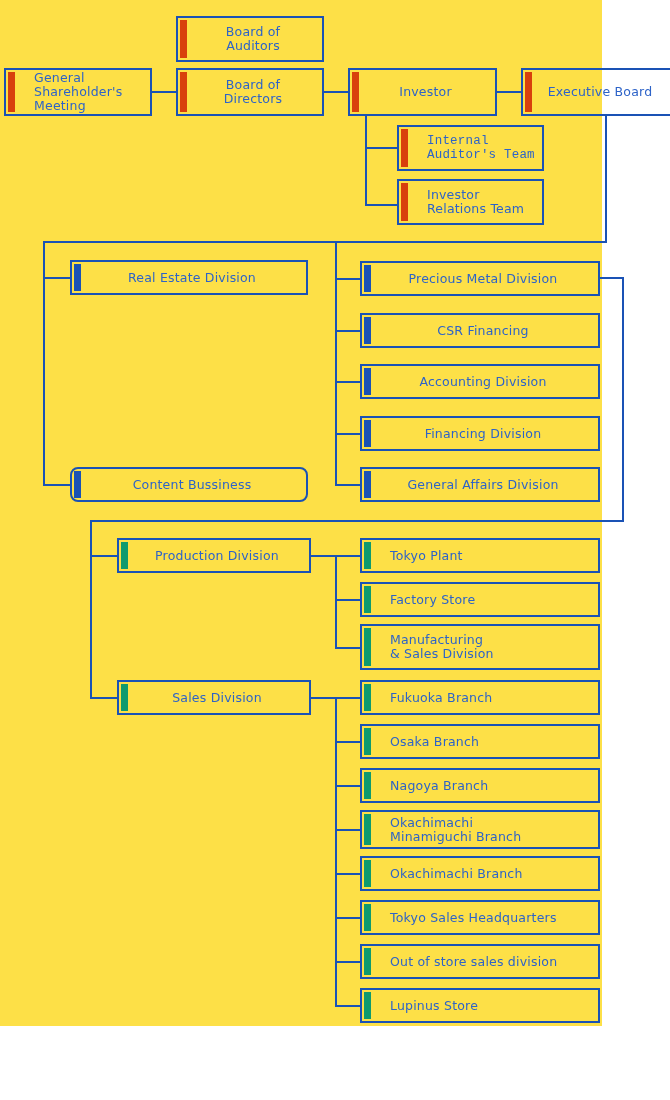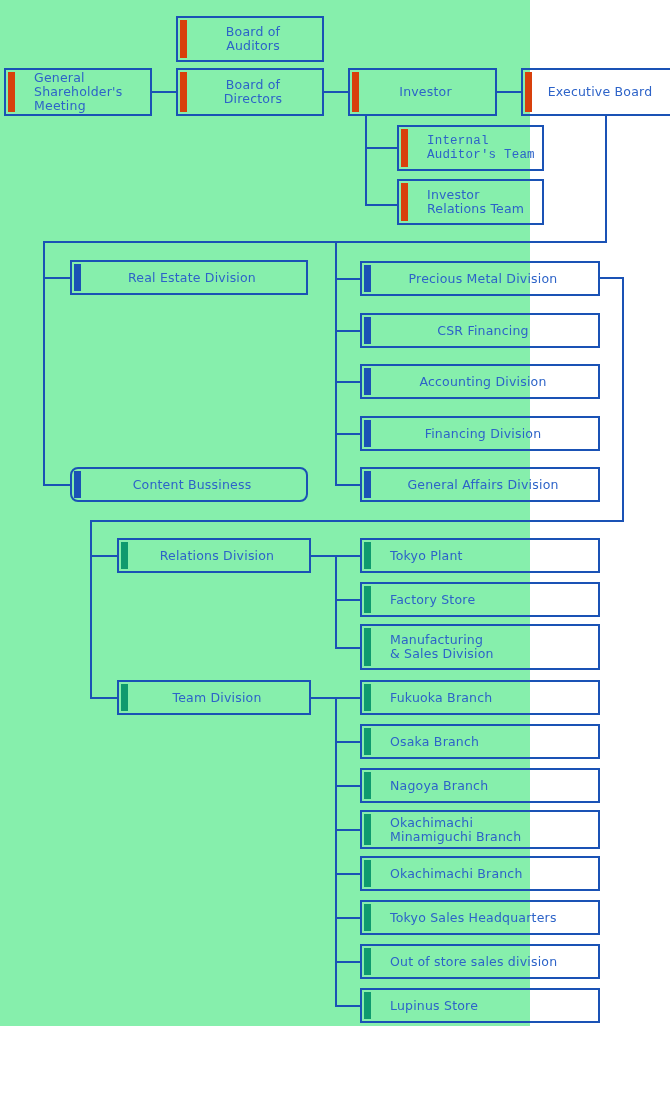--- a/index.html
+++ b/index.html
@@ -12,23 +12,23 @@
     width: 670px;
     height: 1100px;
     background: #ffffff;
     overflow: hidden;
     font-family: "DejaVu Sans", "Liberation Sans", sans-serif;
   }
   #canvas {
     position: absolute;
     left: 0;
     top: 0;
-    width: 530px;
+    width: 602px;
     height: 1026px;
-    background: #86efac;
+    background: #fde047;
   }
   .node {
     position: absolute;
     box-sizing: border-box;
     border: 2px solid #1a52b5;
     background: transparent;
     display: flex;
     align-items: center;
   }
   .accent {
@@ -188,26 +188,26 @@
       <span class="label ctr">Financing Division</span>
     </div>
 
     <div class="node" style="left:360px; top:467px; width:240px; height:35px;">
       <span class="accent blue"></span>
       <span class="label ctr">General Affairs Division</span>
     </div>
 
     <div class="node" style="left:117px; top:538px; width:194px; height:35px;">
       <span class="accent green"></span>
-      <span class="label ctr">Relations Division</span>
+      <span class="label ctr">Production Division</span>
     </div>
 
     <div class="node" style="left:117px; top:680px; width:194px; height:35px;">
       <span class="accent green"></span>
-      <span class="label ctr">Team Division</span>
+      <span class="label ctr">Sales Division</span>
     </div>
 
     <div class="node" style="left:360px; top:538px; width:240px; height:35px;">
       <span class="accent green"></span>
       <span class="label pad-l">Tokyo Plant</span>
     </div>
 
     <div class="node" style="left:360px; top:582px; width:240px; height:35px;">
       <span class="accent green"></span>
       <span class="label pad-l">Factory Store</span>

